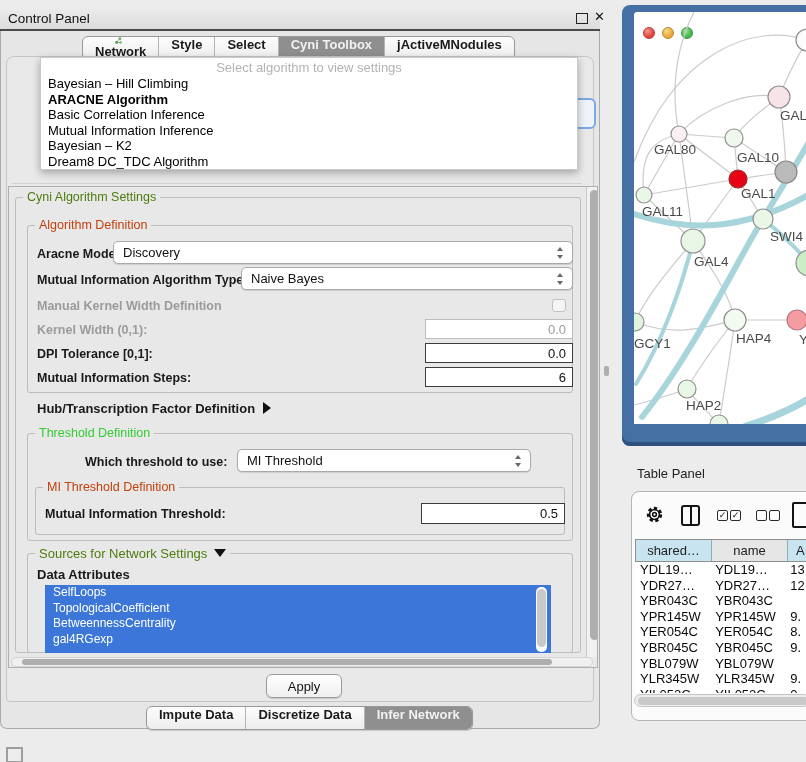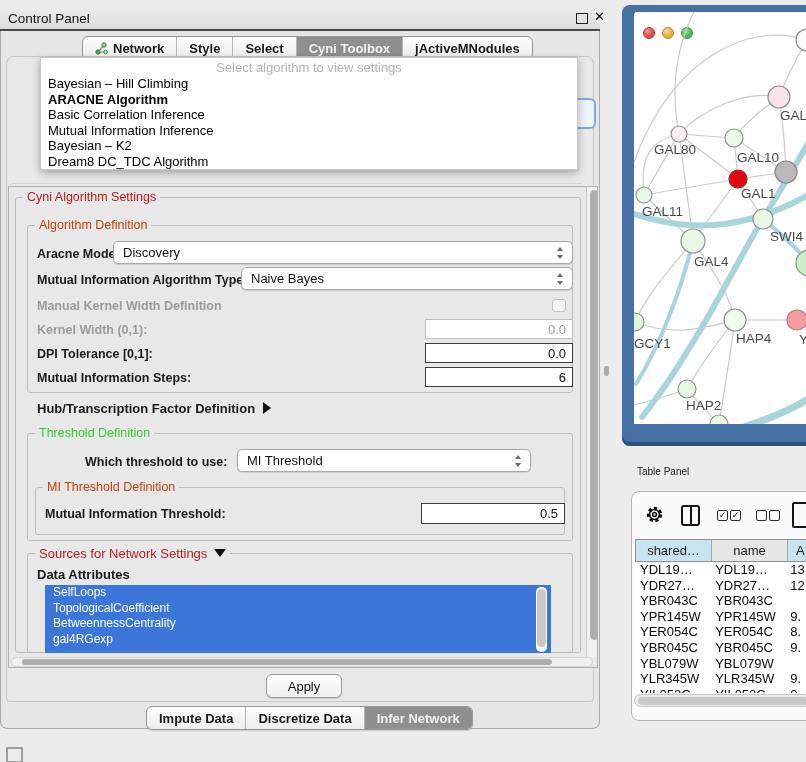--- a/index.html
+++ b/index.html
@@ -18,21 +18,21 @@
     background:linear-gradient(#ededed,#dcdcdc);
     border-bottom:2px solid #4a4a4a;box-sizing:border-box;}
   .cp-title{left:8px;top:11px;font-size:13.5px;color:#111;}
   .float-btn{left:576px;top:13px;width:10px;height:9px;border:1.6px solid #222;background:transparent;}
   .close-btn{left:594px;top:9px;font-size:13px;font-weight:900;color:#111;}
 
   
   .tabbar{height:22px;display:flex;align-items:stretch;
     border:1px solid #999;border-radius:6px;overflow:hidden;
     background:linear-gradient(#fdfdfd,#ededed);box-shadow:0 1px 1px rgba(0,0,0,.15);}
-  .tab{display:flex;align-items:center;padding:0 12px;font-size:13px;font-weight:600;color:#1a1a1a;border-left:1px solid #b5b5b5;white-space:nowrap;}
+  .tab{display:flex;align-items:center;padding:0 12px;font-size:13px;font-weight:600;color:#1a1a1a;border-left:1px solid #b5b5b5;white-space:nowrap;flex-direction:column;}
   .tab:first-child{border-left:none;}
   .tab.sel{background:#8f8f8f;color:#f2f2f2;}
   .top-tabs{left:82px;top:36px;}
   .bottom-tabs{left:146px;top:706px;}
   .net-ico{width:13px;height:13px;margin-right:5px;}
 
   
   .content-panel{left:6px;top:56px;width:588px;height:646px;background:#e9e9e9;
     border:1px solid #c6c6c6;border-radius:8px 8px 4px 4px;box-sizing:border-box;}
   .ghost-line{left:12px;top:183px;width:570px;height:1px;background:#d2d2d2;}
@@ -42,21 +42,21 @@
   .dropdown{left:40px;top:57px;width:538px;height:113px;background:#fff;
     border:1px solid #c9c9c9;box-shadow:0 3px 8px rgba(0,0,0,.3);z-index:30;box-sizing:border-box;}
   .dd-hint{height:16px;line-height:16px;text-align:center;color:#b3b3b3;font-size:13px;margin-top:2px;}
   .dd-item{height:15.6px;line-height:15.6px;padding-left:7px;font-size:13px;color:#000;white-space:nowrap;}
   .dd-item.bold{font-weight:bold;}
 
   
   .viewport{left:8px;top:186px;width:590px;height:482px;background:#e8e8e8;
     border:1px solid #b0b0b0;box-sizing:border-box;overflow:hidden;}
   .group{border:1px solid #bdbdbd;border-radius:3px;background:transparent;box-sizing:border-box;}
-  .group-label{background:#e8e8e8;padding:0 4px;font-size:12.5px;color:#b91c1c;white-space:nowrap;z-index:2;}
+  .group-label{background:#e8e8e8;padding:0 4px;font-size:12.5px;color:#4d7c0f;white-space:nowrap;z-index:2;}
   .group-label.blue{color:#c2410c;}
   .group-label.green{color:#33cc33;}
   .lbl{font-size:12.5px;font-weight:bold;color:#1a1a1a;white-space:nowrap;}
   .lbl.dis{color:#9b9b9b;}
   .combo{background:#fff;border:1px solid #a9a9a9;border-radius:5px;box-sizing:border-box;
     font-size:13px;color:#111;display:flex;align-items:center;padding-left:9px;
     box-shadow:0 1px 1px rgba(0,0,0,.12);}
   .spinner{position:absolute;right:8px;top:50%;transform:translateY(-50%);width:7px;height:12px;}
   .spinner:before,.spinner:after{content:"";position:absolute;left:0;border-left:3.5px solid transparent;border-right:3.5px solid transparent;}
   .spinner:before{top:0;border-bottom:4.5px solid #666;}
@@ -88,21 +88,21 @@
   .light{position:absolute;top:15px;width:12px;height:12px;border-radius:50%;box-sizing:border-box;}
   .light.red{left:9px;background:radial-gradient(circle at 35% 30%,#f09a92,#e2463d 60%);border:1px solid #b13c34;}
   .light.yellow{left:28px;background:radial-gradient(circle at 35% 30%,#f8d98c,#e9ab38 60%);border:1px solid #b8862c;}
   .light.green{left:47px;background:radial-gradient(circle at 35% 30%,#9fe3a1,#45ba4a 60%);border:1px solid #3a9340;}
   .node-label{position:absolute;font-size:13.5px;color:#4a4a4a;white-space:nowrap;}
   .e{fill:none;stroke:#cbcbcb;stroke-width:1.2;}
   .t{fill:none;stroke:#a8d5db;stroke-linecap:round;}
   .grip{left:604px;top:366px;width:5px;height:10px;background:#adadad;border-radius:2px;}
 
   
-  .tp-title{left:637px;top:466px;font-size:10px;color:#222;}
+  .tp-title{left:637px;top:466px;font-size:13px;color:#222;}
   .tp-panel{left:631px;top:491px;width:180px;height:230px;background:#fbfbfb;
     border:1px solid #b5b5b5;border-radius:8px 0 0 8px;box-sizing:border-box;}
   .tp-toolbar-icon{position:absolute;box-sizing:border-box;}
   .cols-icon{left:49px;top:13px;width:19px;height:21px;border:2px solid #141414;border-radius:3px;}
   .cols-icon:before{content:"";position:absolute;left:6.5px;top:0;width:2px;height:17px;background:#141414;}
   .cb{position:absolute;top:18px;width:11px;height:11px;border:1.6px solid #2a2a2a;border-radius:2px;
     font-size:9px;font-weight:bold;line-height:8px;text-align:center;color:#111;box-sizing:border-box;}
   .doc-icon{left:160px;top:10px;width:16px;height:26px;border:2px solid #141414;border-radius:2px;}
   .th-row{position:absolute;left:3px;top:47px;height:23px;display:flex;border:1px solid #8f8f8f;box-sizing:border-box;}
   .th{display:flex;align-items:center;justify-content:center;font-size:13px;color:#222;

